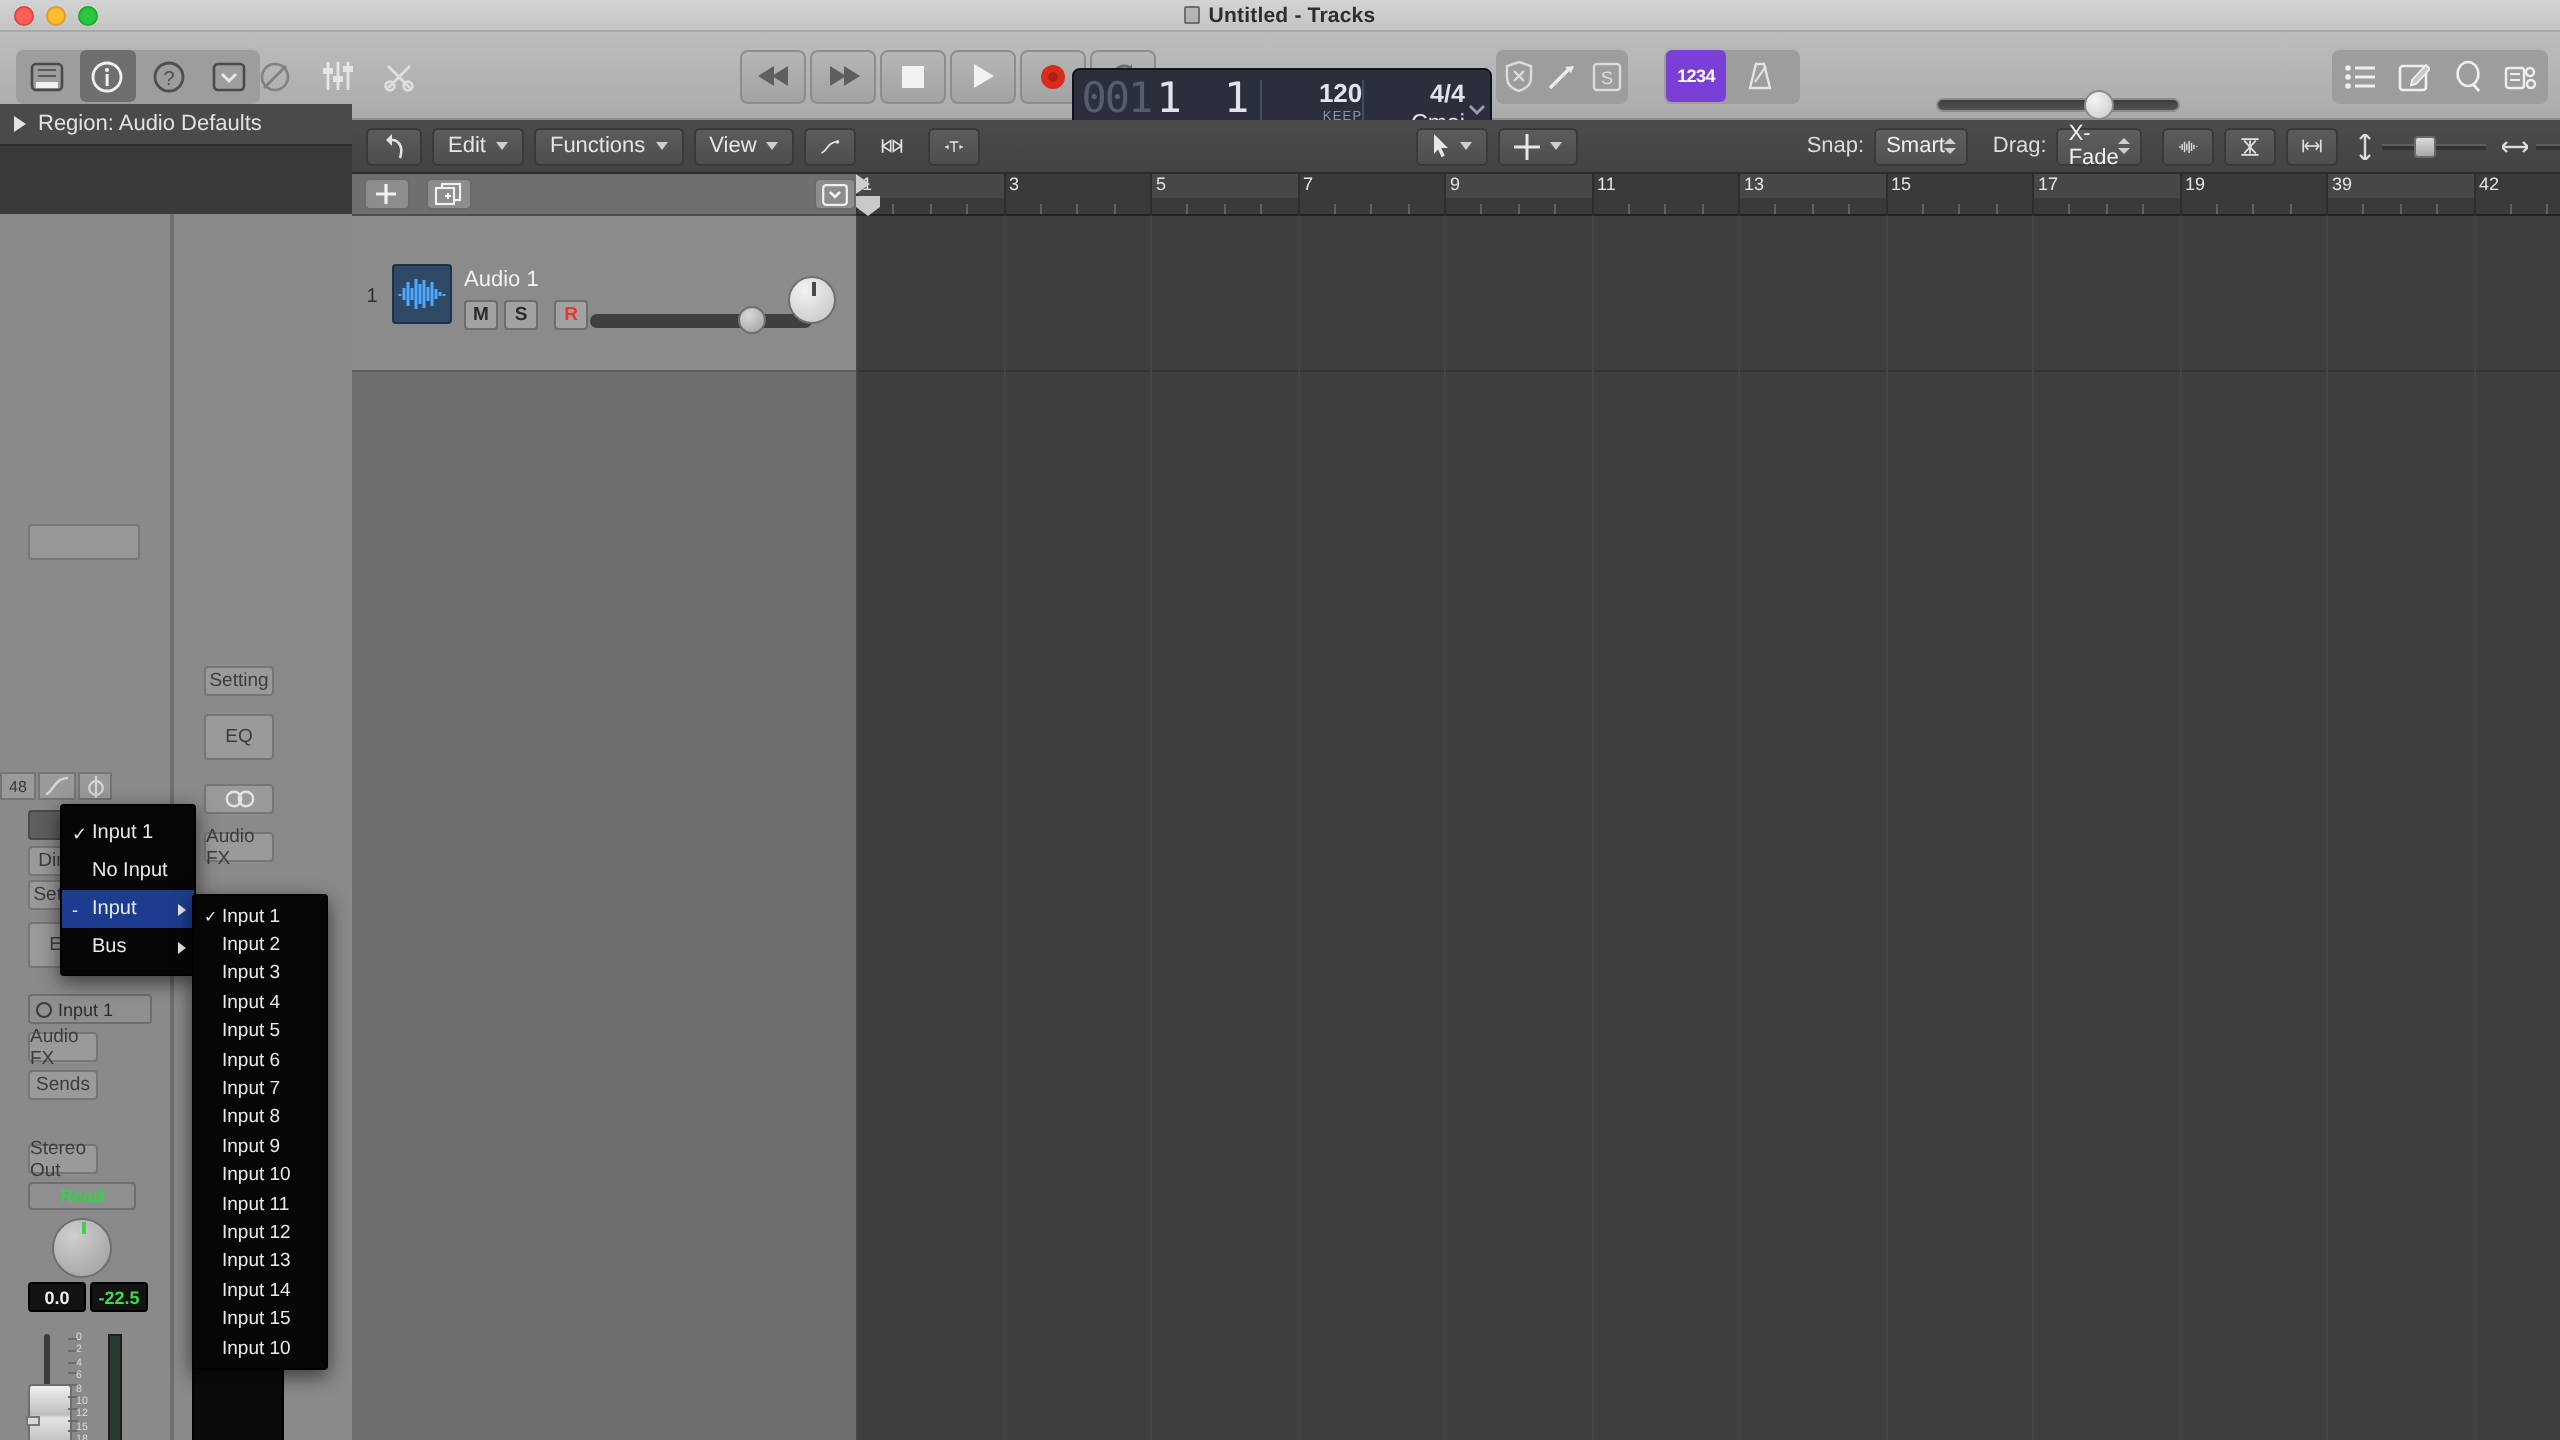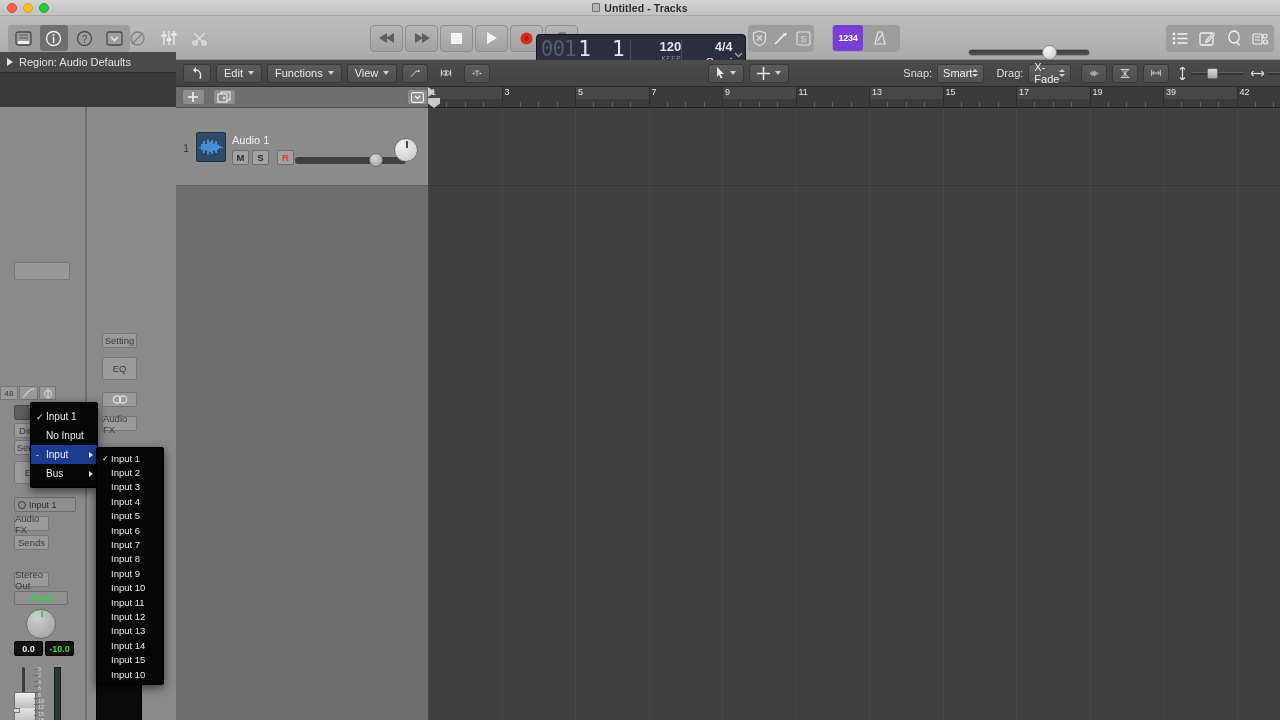--- a/index.html
+++ b/index.html
@@ -502,21 +502,21 @@
       </div>
       <div class="cs-btn" style="top:409px;">Audio FX</div>
       <div class="cs-btn" style="top:428px;">Sends</div>
       <div class="cs-btn" style="top:449px;margin-top:16px;">Stereo Out</div>
 
       <div class="read-btn">Read</div>
       <div class="panknob"></div>
 
       <div class="valrow">
         <div class="valfld w">0.0</div>
-        <div class="valfld g">-10.0</div>
+        <div class="valfld g">-22.5</div>
       </div>
 
       <div class="faderbox">
         <div class="faderslot"></div>
         <div class="fadercap"></div>
         <div class="ticks" id="ticks">
             <i style="top: 4px;"></i>
             <i style="top: 9.8px;"></i>
             <i style="top: 15.6px;"></i>
             <i style="top: 21.4px;"></i>

